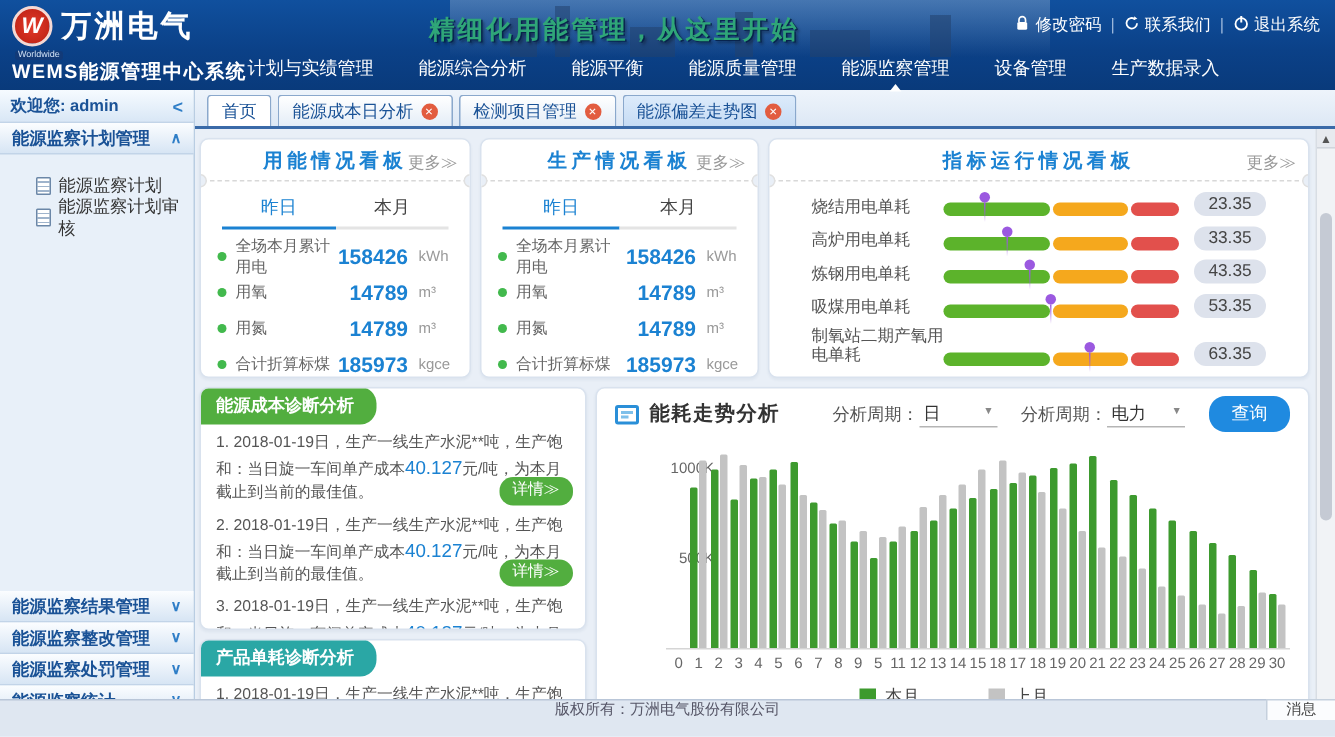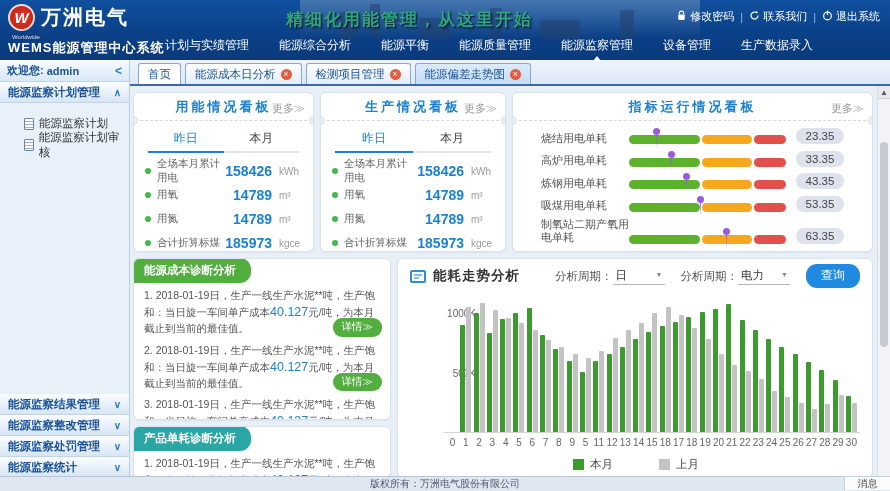--- a/index.html
+++ b/index.html
@@ -134,21 +134,21 @@
   .lentry { display:flex; align-items:center; gap:6px; }
   .lswatch { width:11px; height:11px; }
 
   
   .scrollbar { position:absolute; right:0; top:86px; bottom:13px; width:13px; background:#f1f3f6; border-left:1px solid #d8dde4; }
   .sb-up { height:13px; text-align:center; font-size:8px; color:#555; line-height:13px; background:#e7eaef;
     border-bottom:1px solid #d0d5dc; cursor:pointer; }
   .sb-thumb { position:absolute; top:56px; left:2px; right:2px; height:205px; background:#c5cad4; border-radius:4px; cursor:pointer; }
 
   
-  .footer { position:absolute; left:0; right:0; bottom:0; height:15px; background:#dfe7f1; border-top:1px solid #b9c6d8; }
+  .footer { position:absolute; left:0; right:0; bottom:0; height:25px; background:#dfe7f1; border-top:1px solid #b9c6d8; }
   .copyright { position:absolute; left:0; right:0; text-align:center; font-size:10px; color:#556; line-height:13px; }
   .msg { position:absolute; right:0; top:-1px; height:14px; width:46px; background:#fbfcfe; border-left:1px solid #c5d0dd;
     border-top:1px solid #c5d0dd; text-align:center; font-size:10px; color:#444; line-height:13px; cursor:pointer; }
 </style>
 </head>
 <body>
 
 <div class="header">
   <div class="photo">
     <div class="tower t1"></div>

